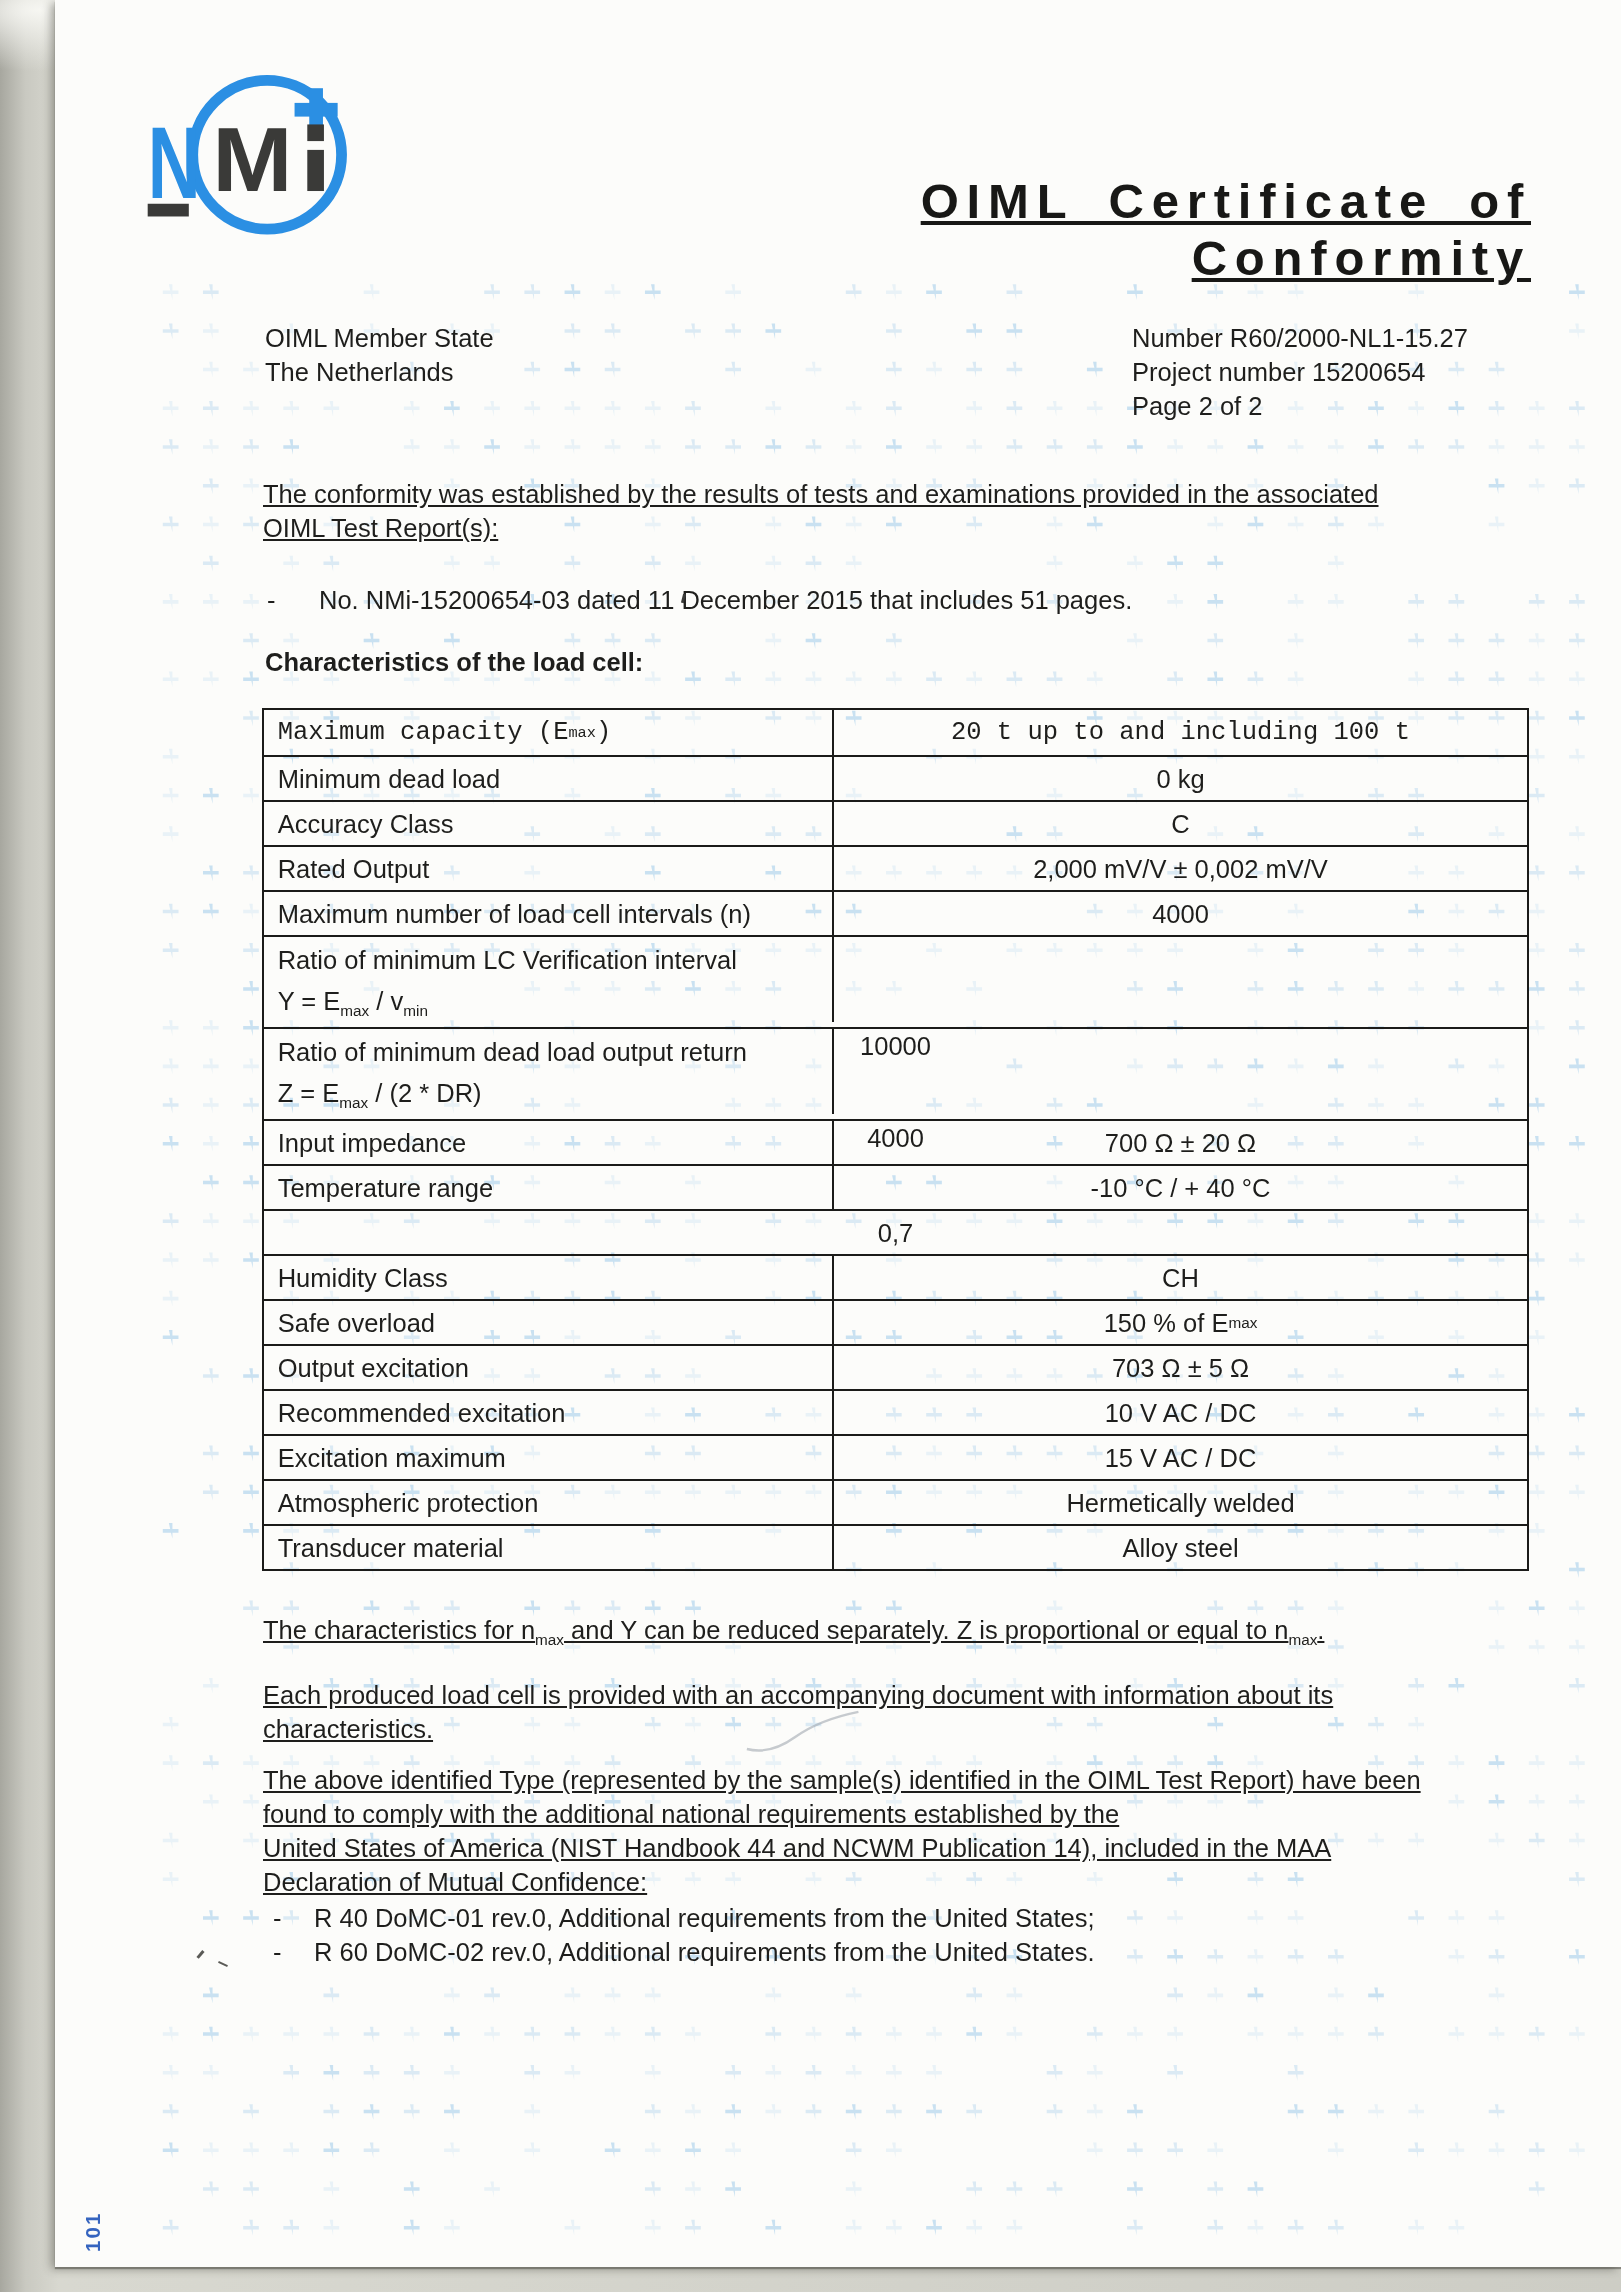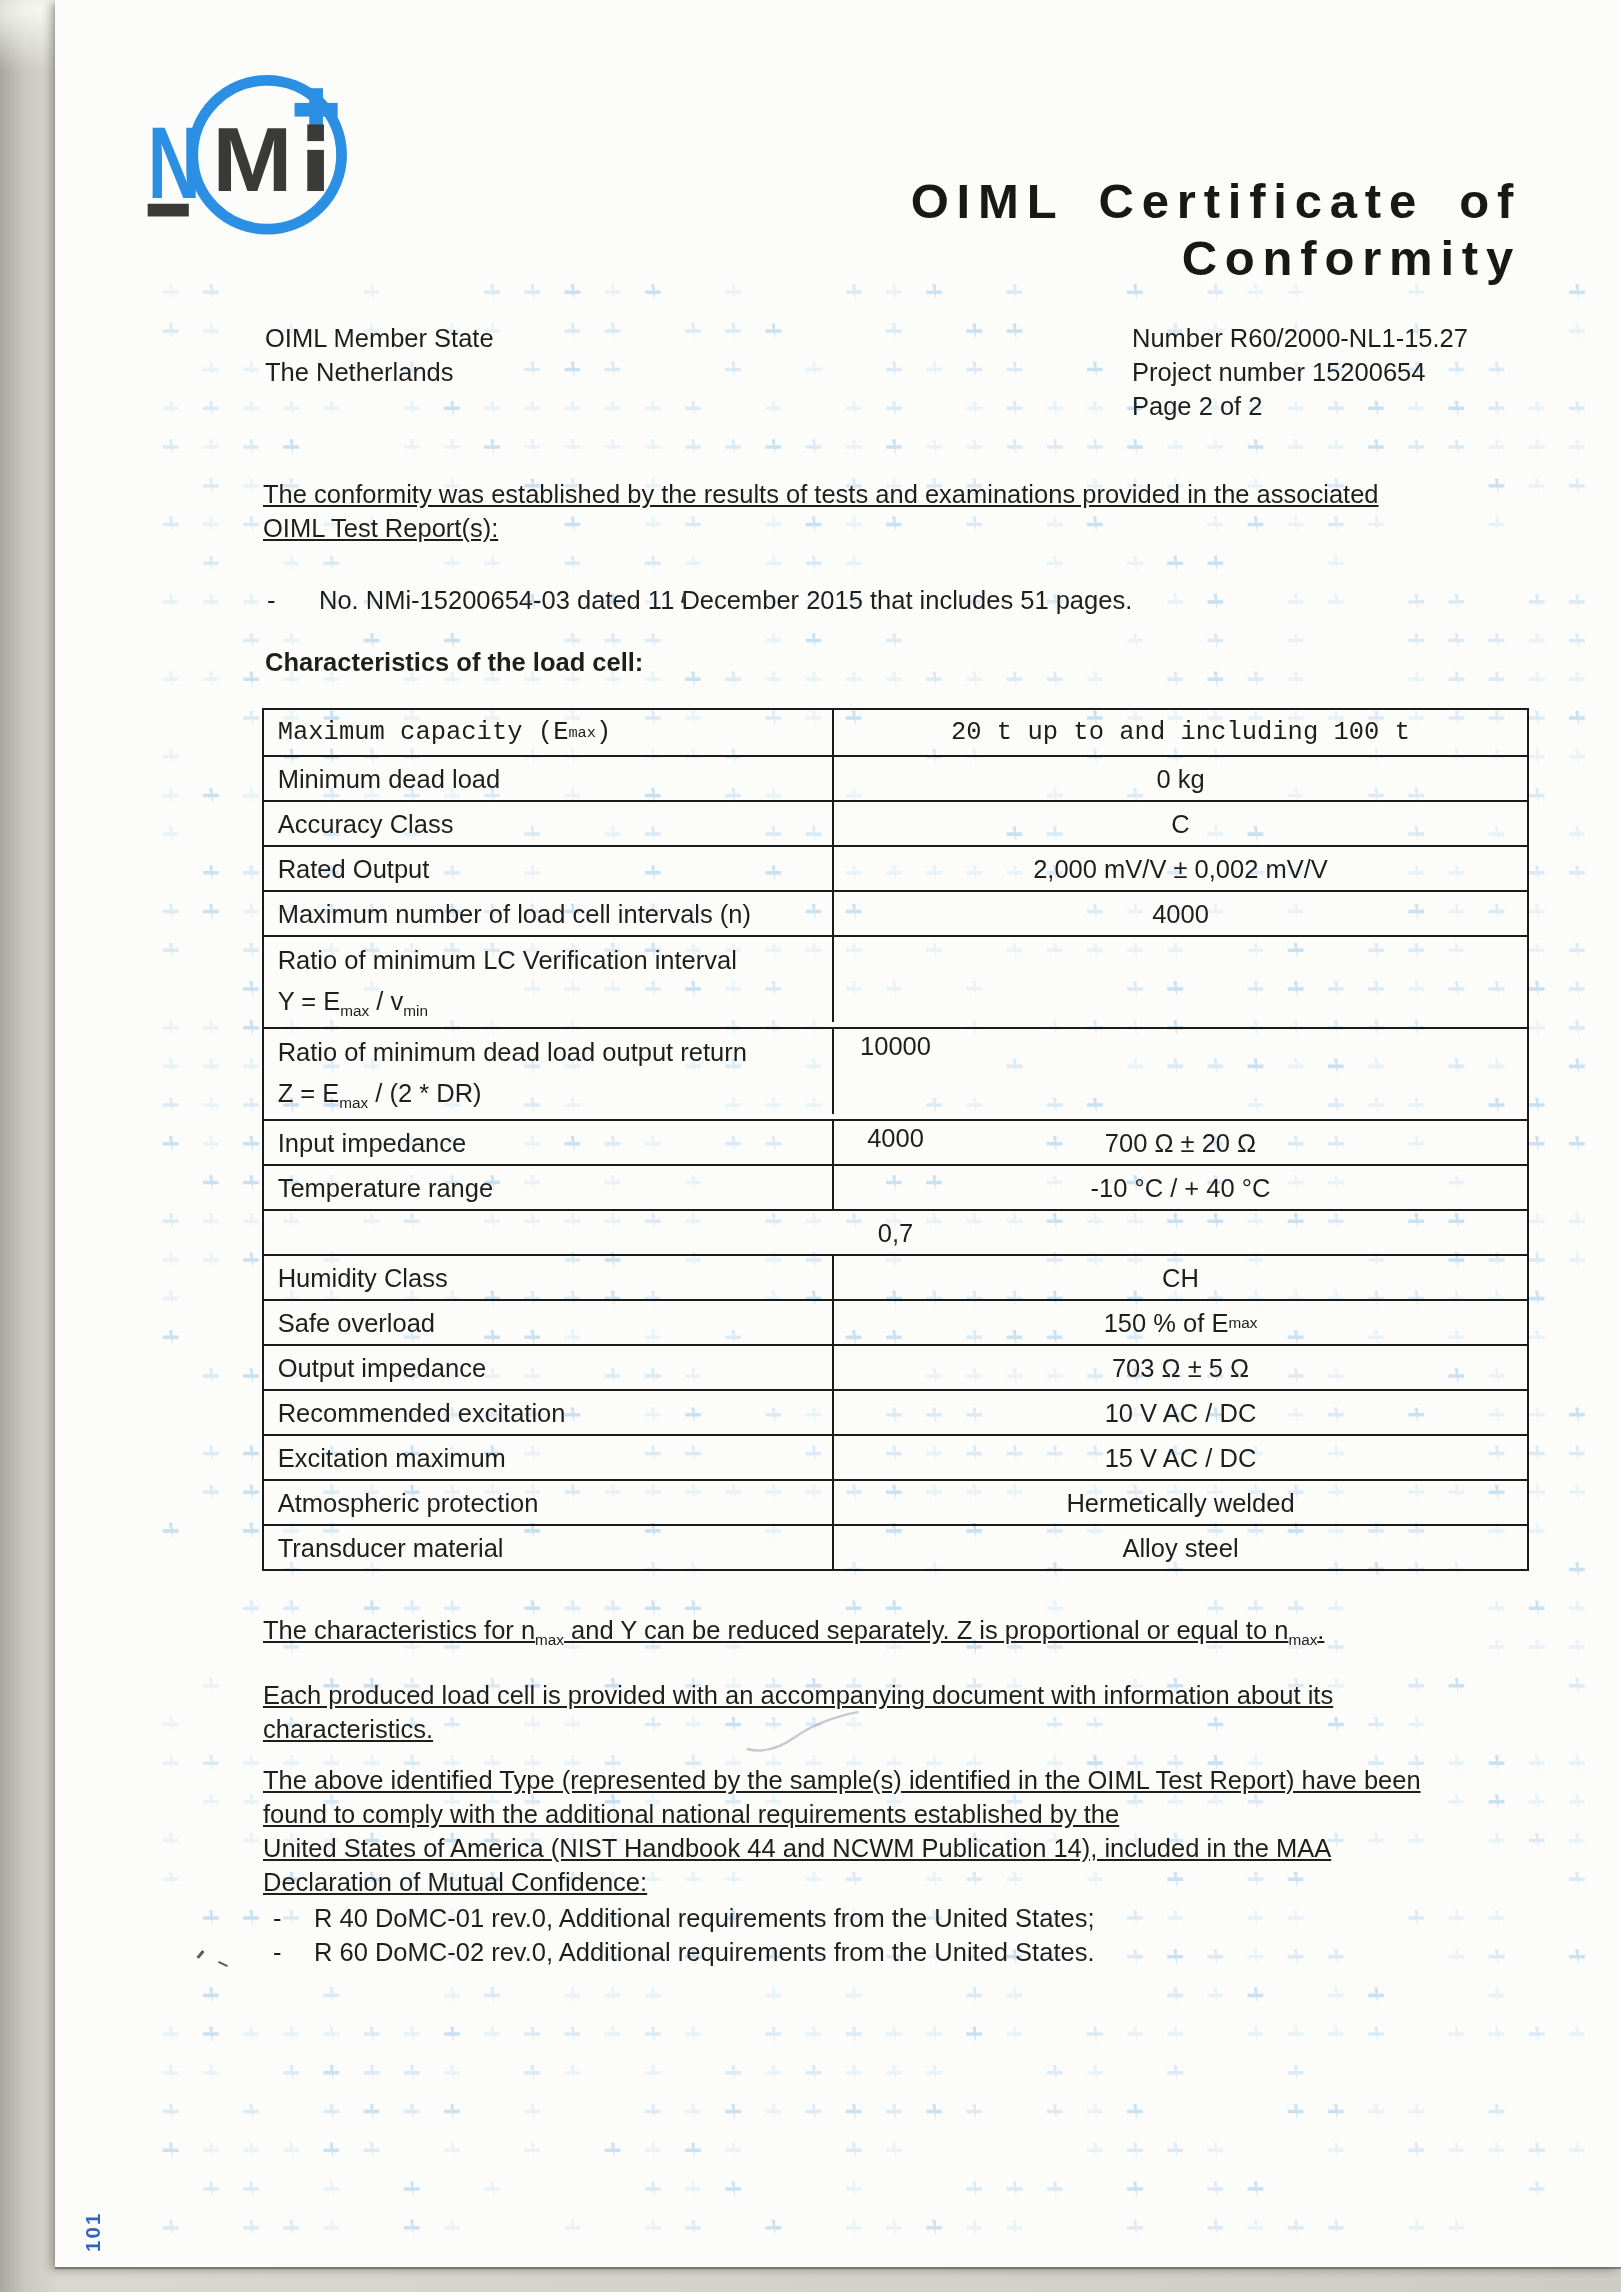--- a/index.html
+++ b/index.html
@@ -22,26 +22,27 @@
     font-size: 25.5px; line-height: 34px;
   }
   .pattern-layer { position: absolute; left: 0; top: 0; width: 1566px; height: 2267px; z-index: 0; }
   .layer { position: absolute; z-index: 1; }
 
   
   .logo { left: 73px; top: 51px; width: 245px; height: 235px; }
 
   
   .doc-title {
-    right: 100px; top: 173px;
+    right: 90px; top: 173px;
     text-align: right;
     font-size: 49px; font-weight: bold; line-height: 57px;
     letter-spacing: 7.8px; word-spacing: 13.7px;
     color: #181816;
     white-space: pre-line;
+    text-decoration: underline;
   }
 
   
   .member-block { left: 210px; top: 321px; }
   .member-block .b { font-weight: normal; }
   .cert-block { left: 1077px; top: 321px; white-space: pre-line; }
 
   
   .para { left: 208px; white-space: pre-line; text-decoration: underline; }
   .p-intro { top: 477px; }
@@ -177,21 +178,21 @@
       </div>
       <div class="t-row">
         <div class="t-label">Humidity Class</div>
         <div class="t-value">CH</div>
       </div>
       <div class="t-row">
         <div class="t-label">Safe overload</div>
         <div class="t-value">150 % of E<sub>max</sub></div>
       </div>
       <div class="t-row">
-        <div class="t-label">Output impedance</div>
+        <div class="t-label">Output excitation</div>
         <div class="t-value">703 Ω ± 5 Ω</div>
       </div>
       <div class="t-row">
         <div class="t-label">Recommended excitation</div>
         <div class="t-value">10 V AC / DC</div>
       </div>
       <div class="t-row">
         <div class="t-label">Excitation maximum</div>
         <div class="t-value">15 V AC / DC</div>
       </div>

